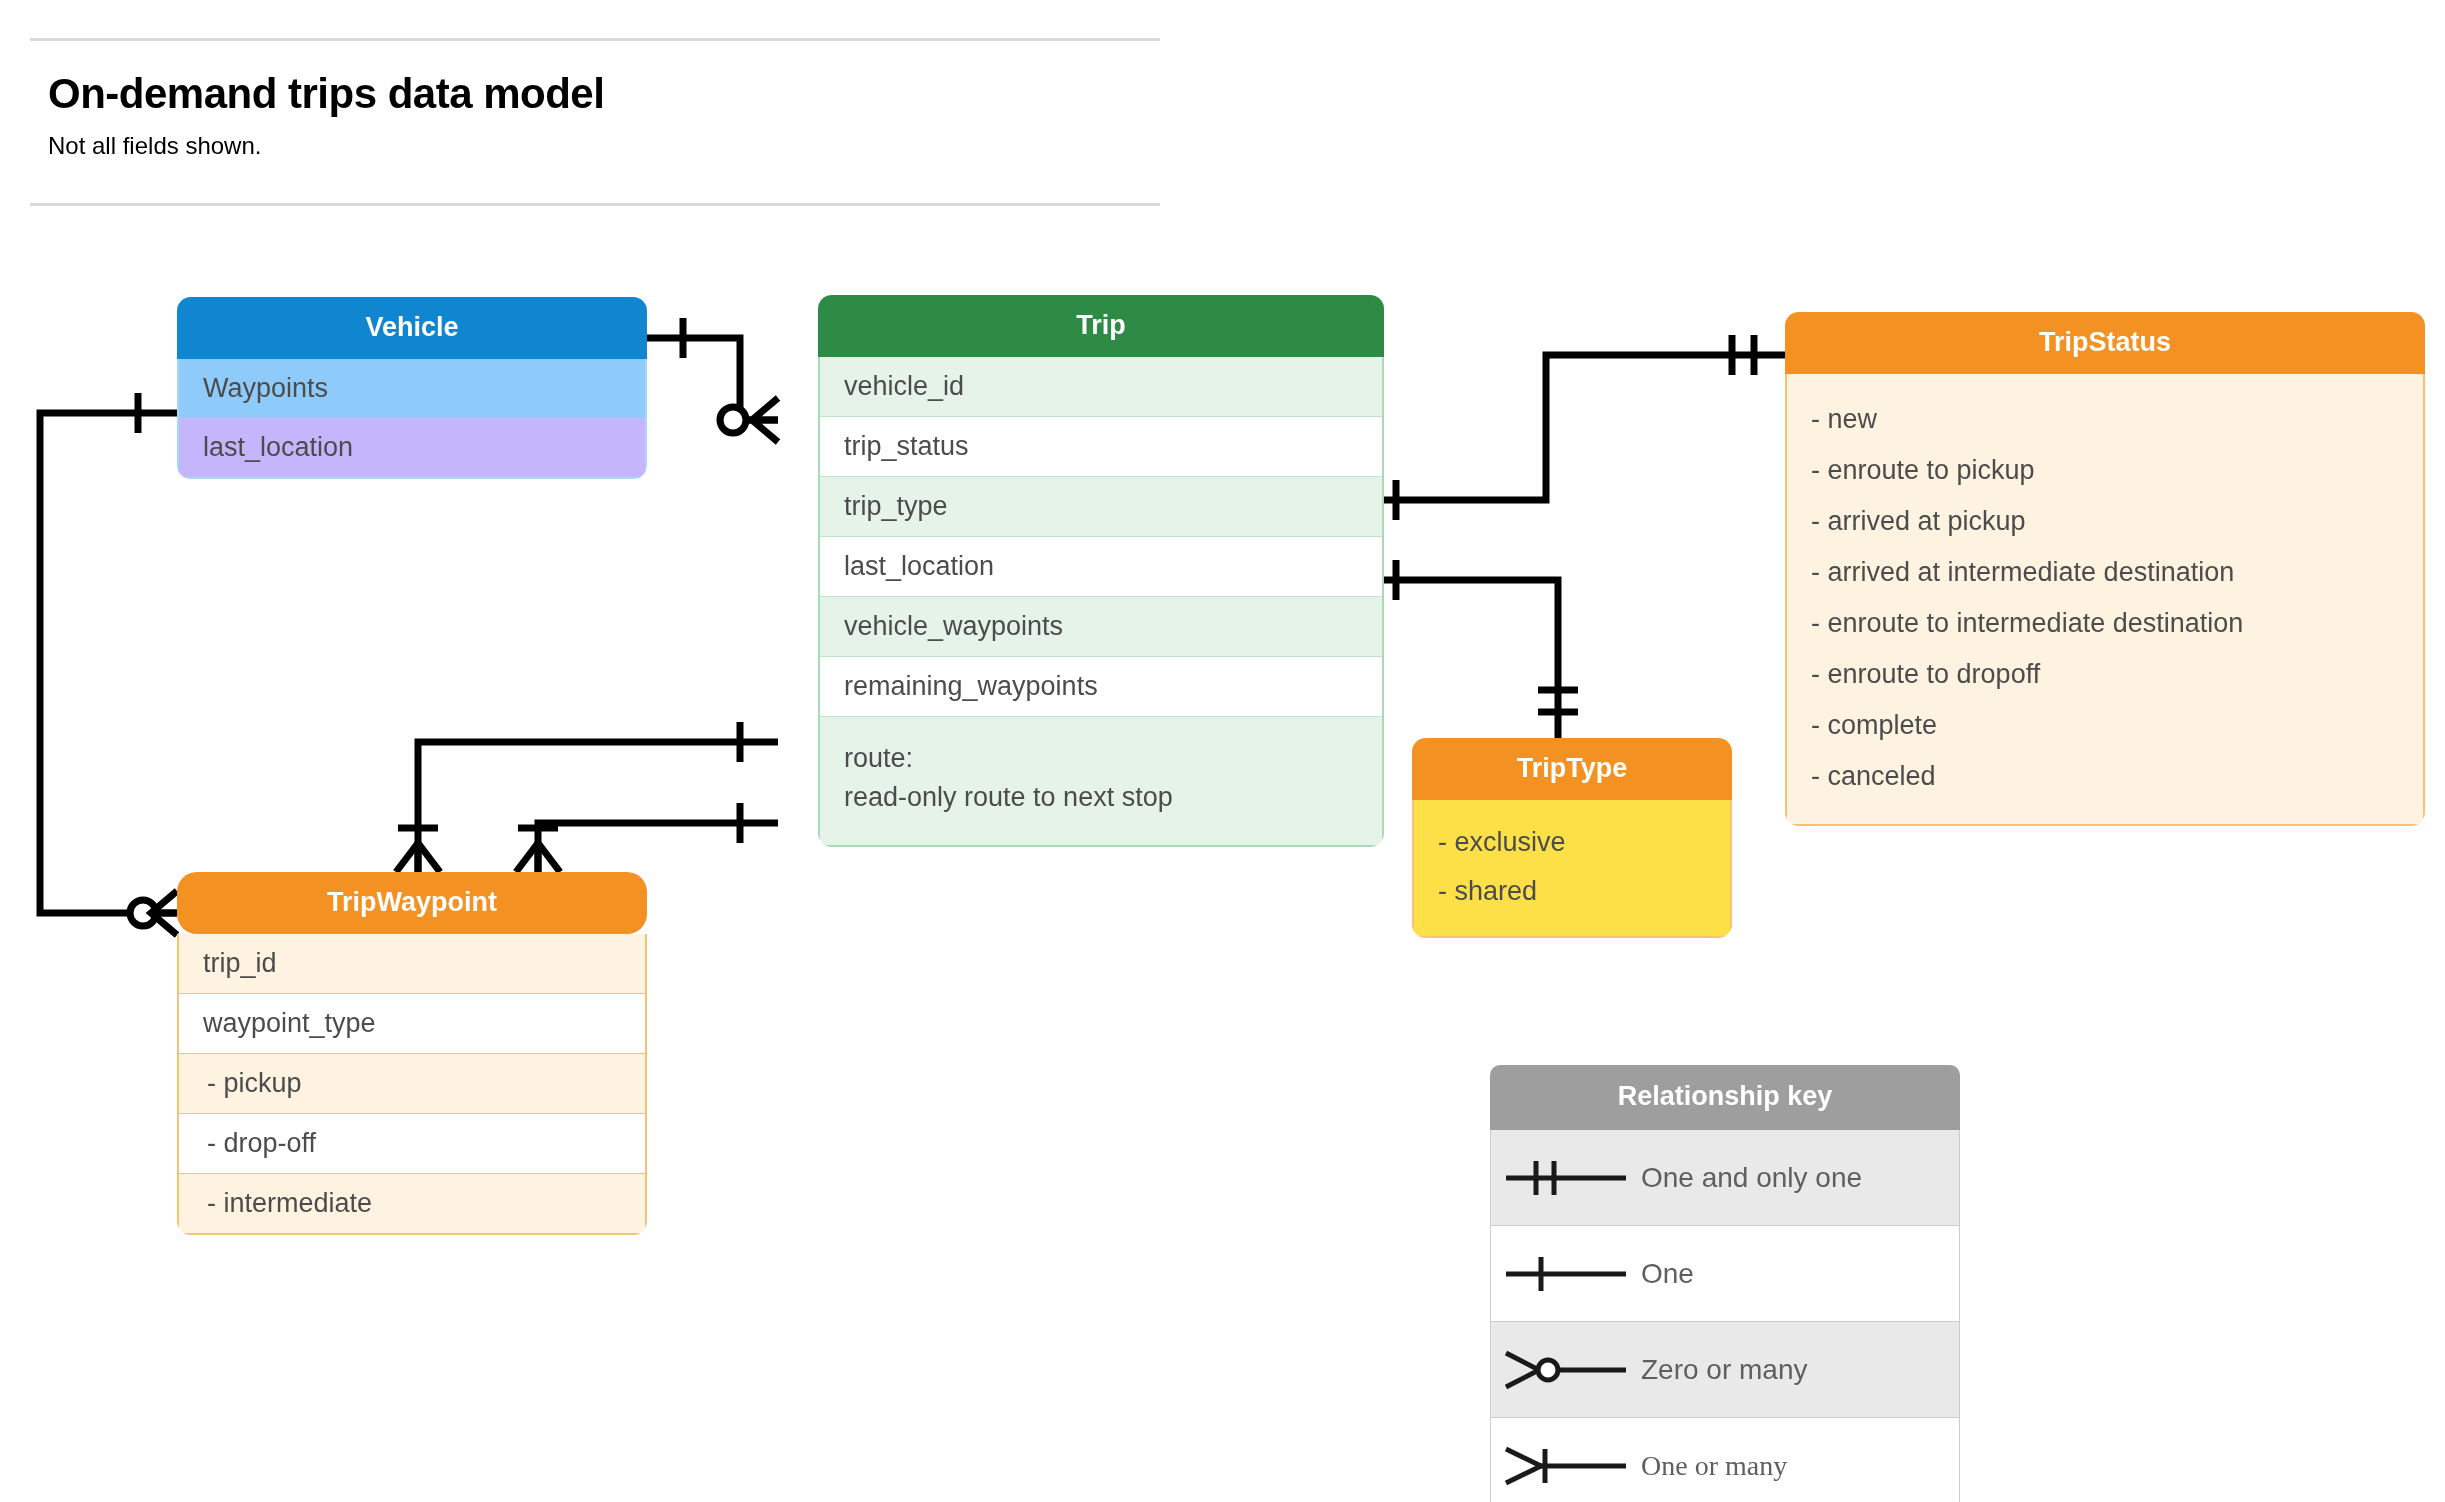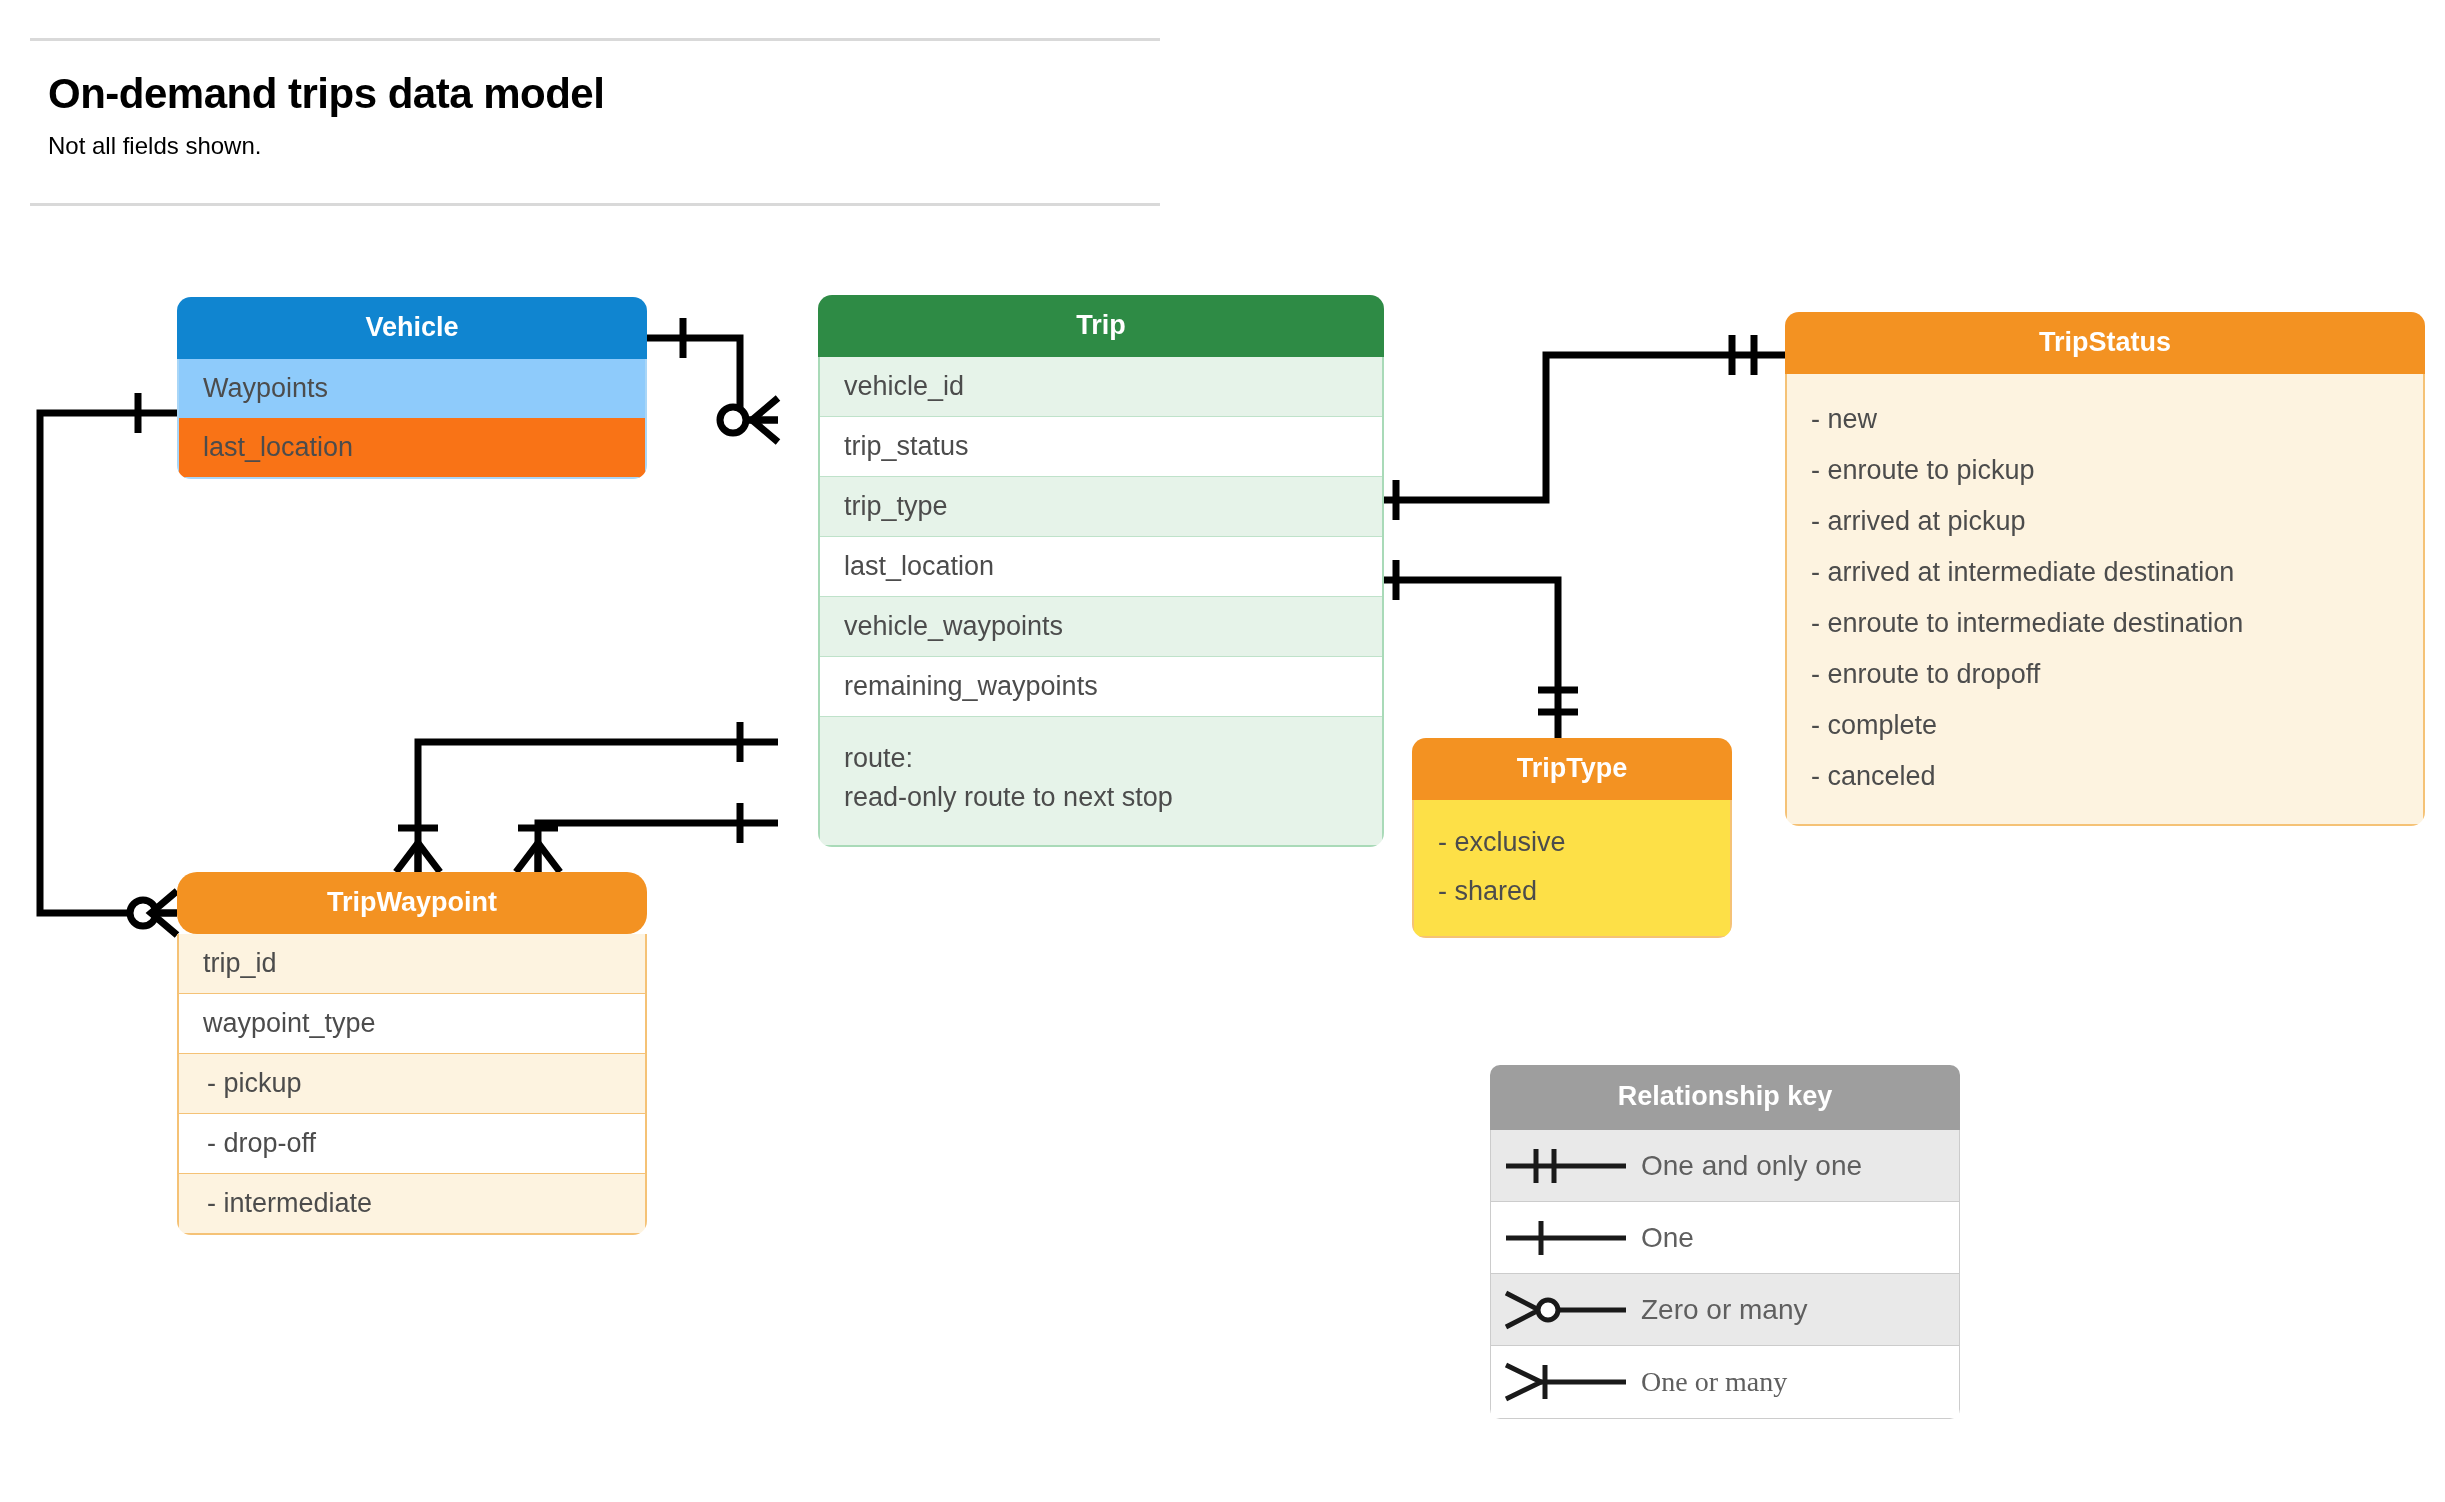--- a/index.html
+++ b/index.html
@@ -75,21 +75,21 @@
     font-size: 27px;
     color: #4c4c4c;
     padding: 14px 0 14px 24px;
     white-space: nowrap;
   }
   .row.sub { padding-left: 28px; }
 
   
   #entity-vehicle { left: 177px; top: 297px; width: 470px; }
   #entity-vehicle .entity-header { background: #1085d0; }
-  #entity-vehicle .entity-body { border-color: #a9d6f7; background: #f97316; }
+  #entity-vehicle .entity-body { border-color: #a9d6f7; background: #c4b5fd; }
   #entity-vehicle .row.alt { background: #8ecbfb; }
 
   
   #entity-trip { left: 778px; top: 295px; width: 566px; margin-left: 40px; }
   #entity-trip .entity-header { background: #2e8b45; }
   #entity-trip .entity-body { border-color: #a9dab8; background: #ffffff; }
   #entity-trip .row { border-bottom: 1px solid #bfe2ca; }
   #entity-trip .row:last-child { border-bottom: none; }
   #entity-trip .row.alt { background: #e6f3e9; }
   #entity-trip .row.multi { padding-top: 22px; padding-bottom: 28px; line-height: 1.45; }
@@ -138,21 +138,21 @@
     padding: 16px 8px 18px 8px;
   }
   #legend .legend-body {
     border: 1px solid #cccccc;
     border-top: none;
     background: #ffffff;
   }
   .legend-row {
     display: flex;
     align-items: center;
-    height: 72px;
+    height: 96px;
     border-bottom: 1px solid #cccccc;
   }
   .legend-row:last-child { border-bottom: none; font-family: Liberation Serif, serif; }
   .legend-row.alt { background: #e9e9e9; }
   .legend-sym {
     width: 150px;
     flex: 0 0 150px;
     display: flex;
     align-items: center;
     justify-content: center;

